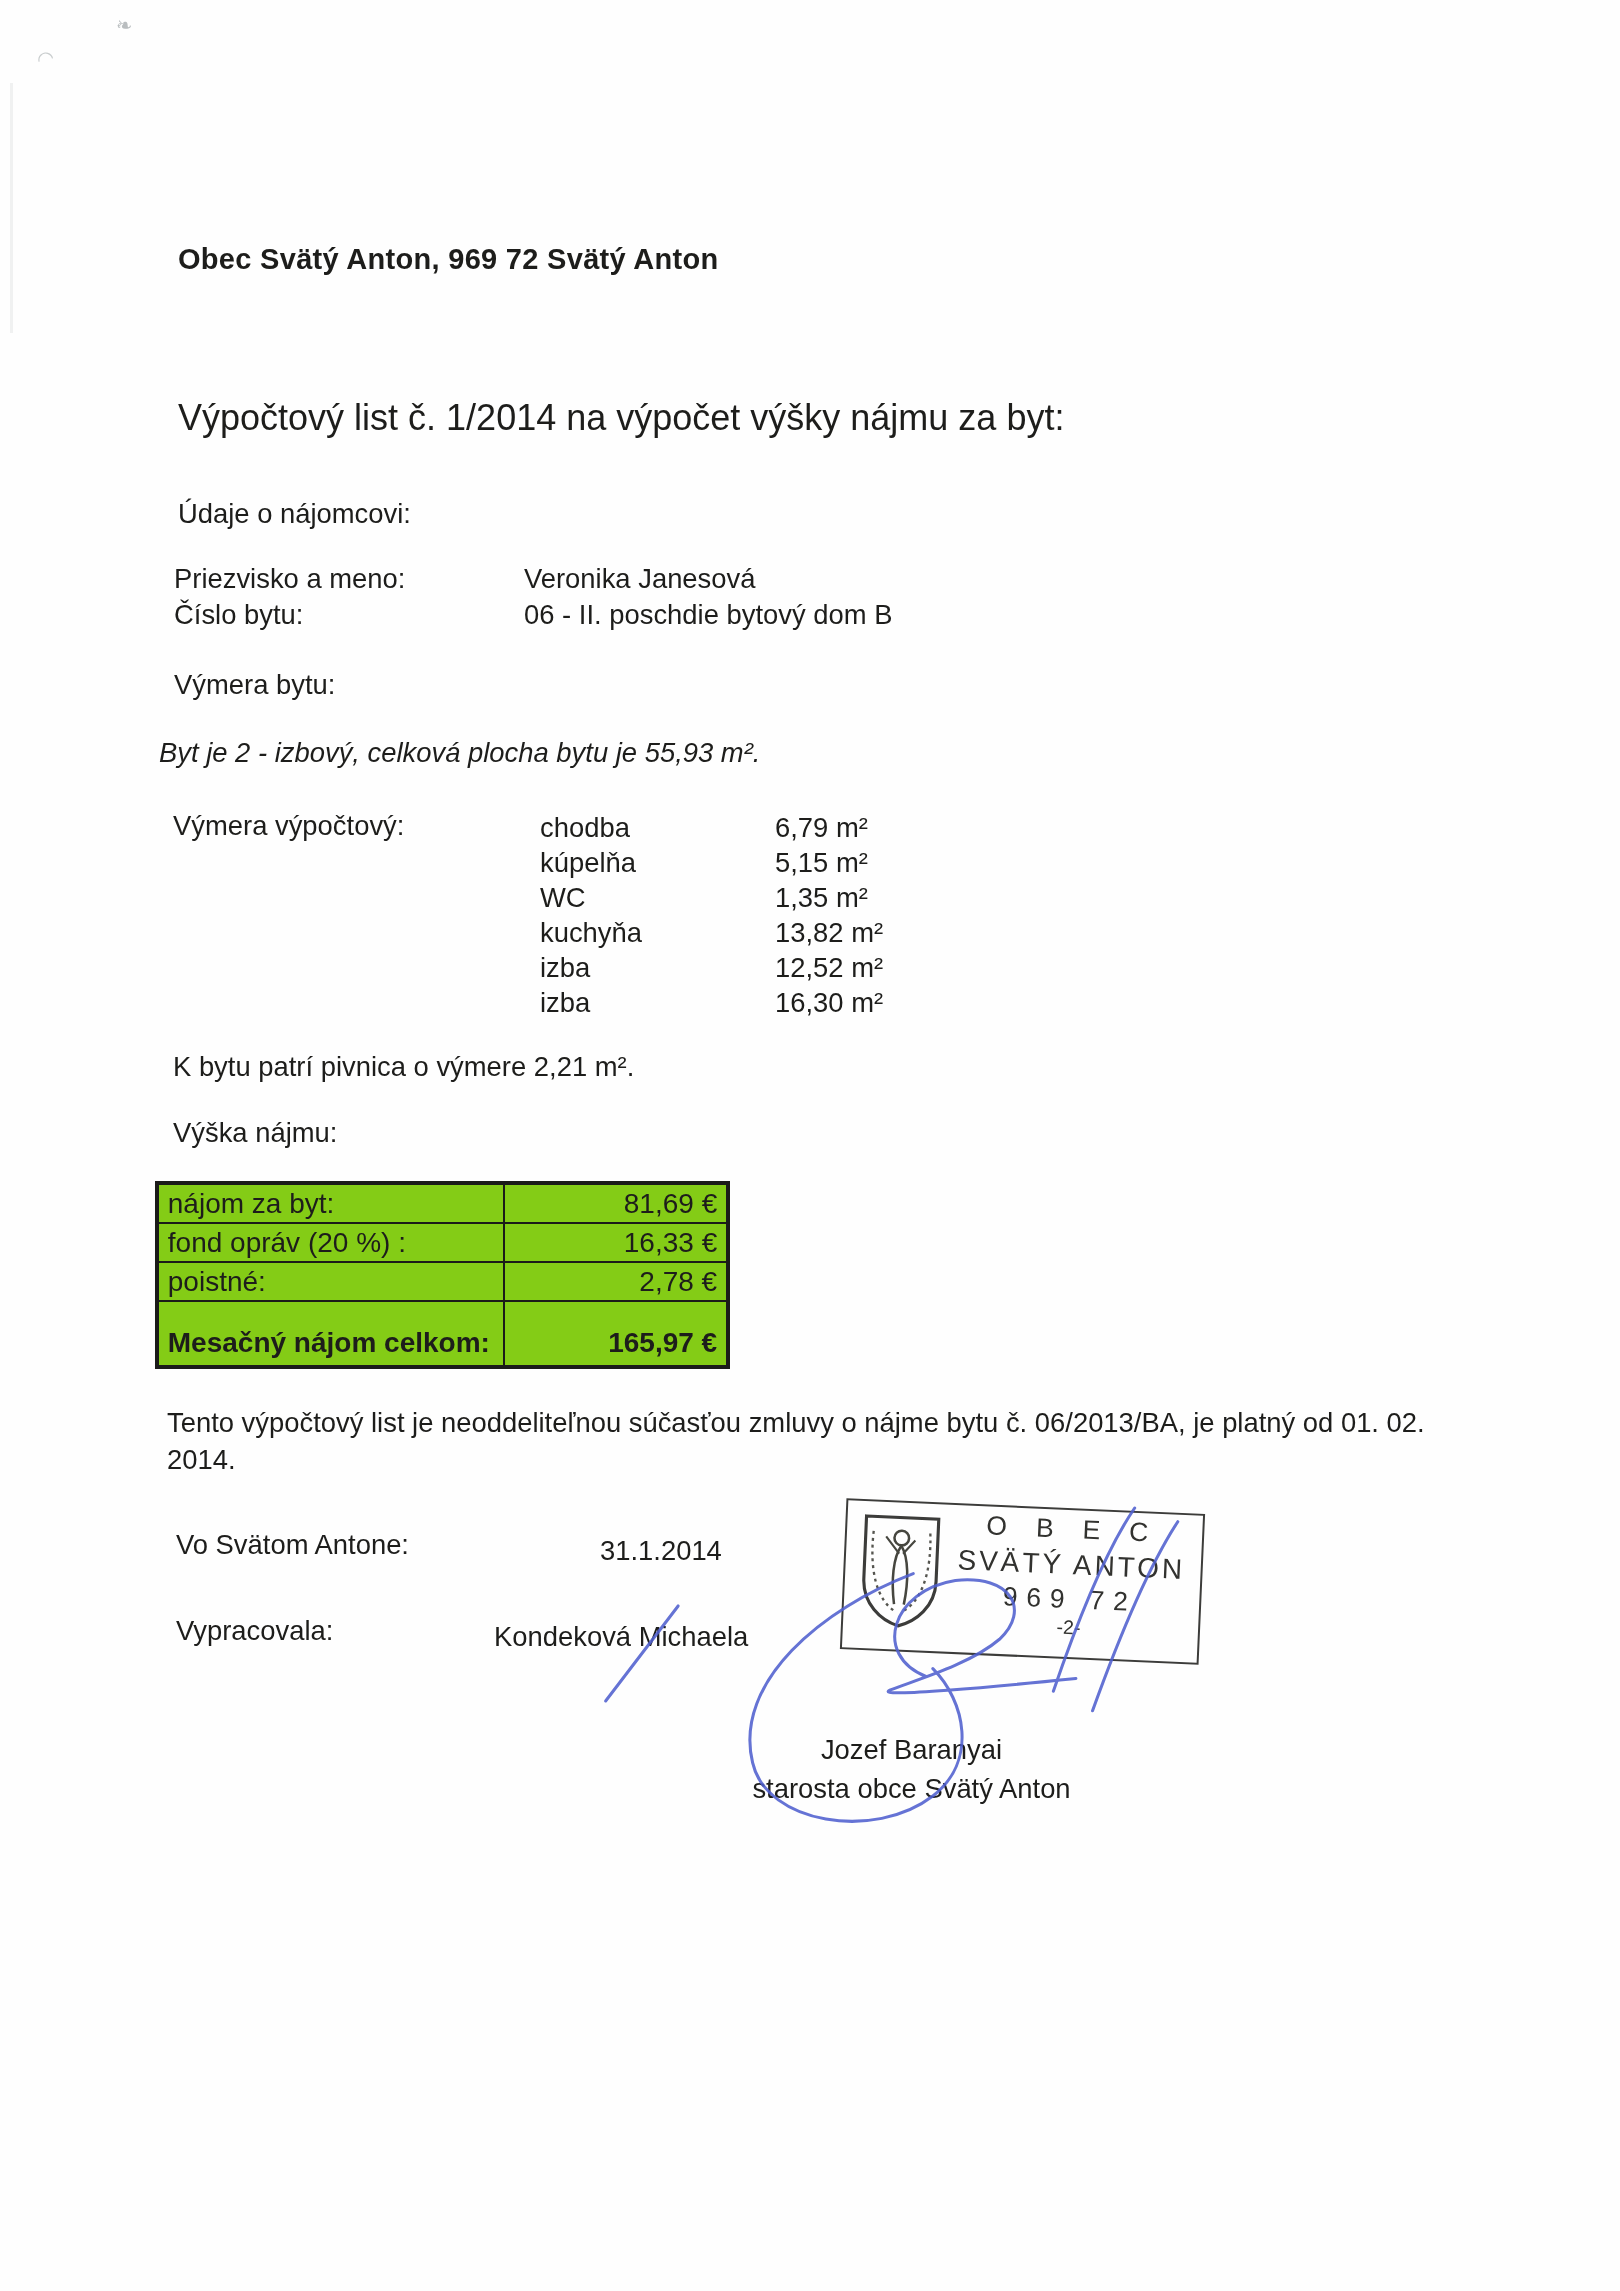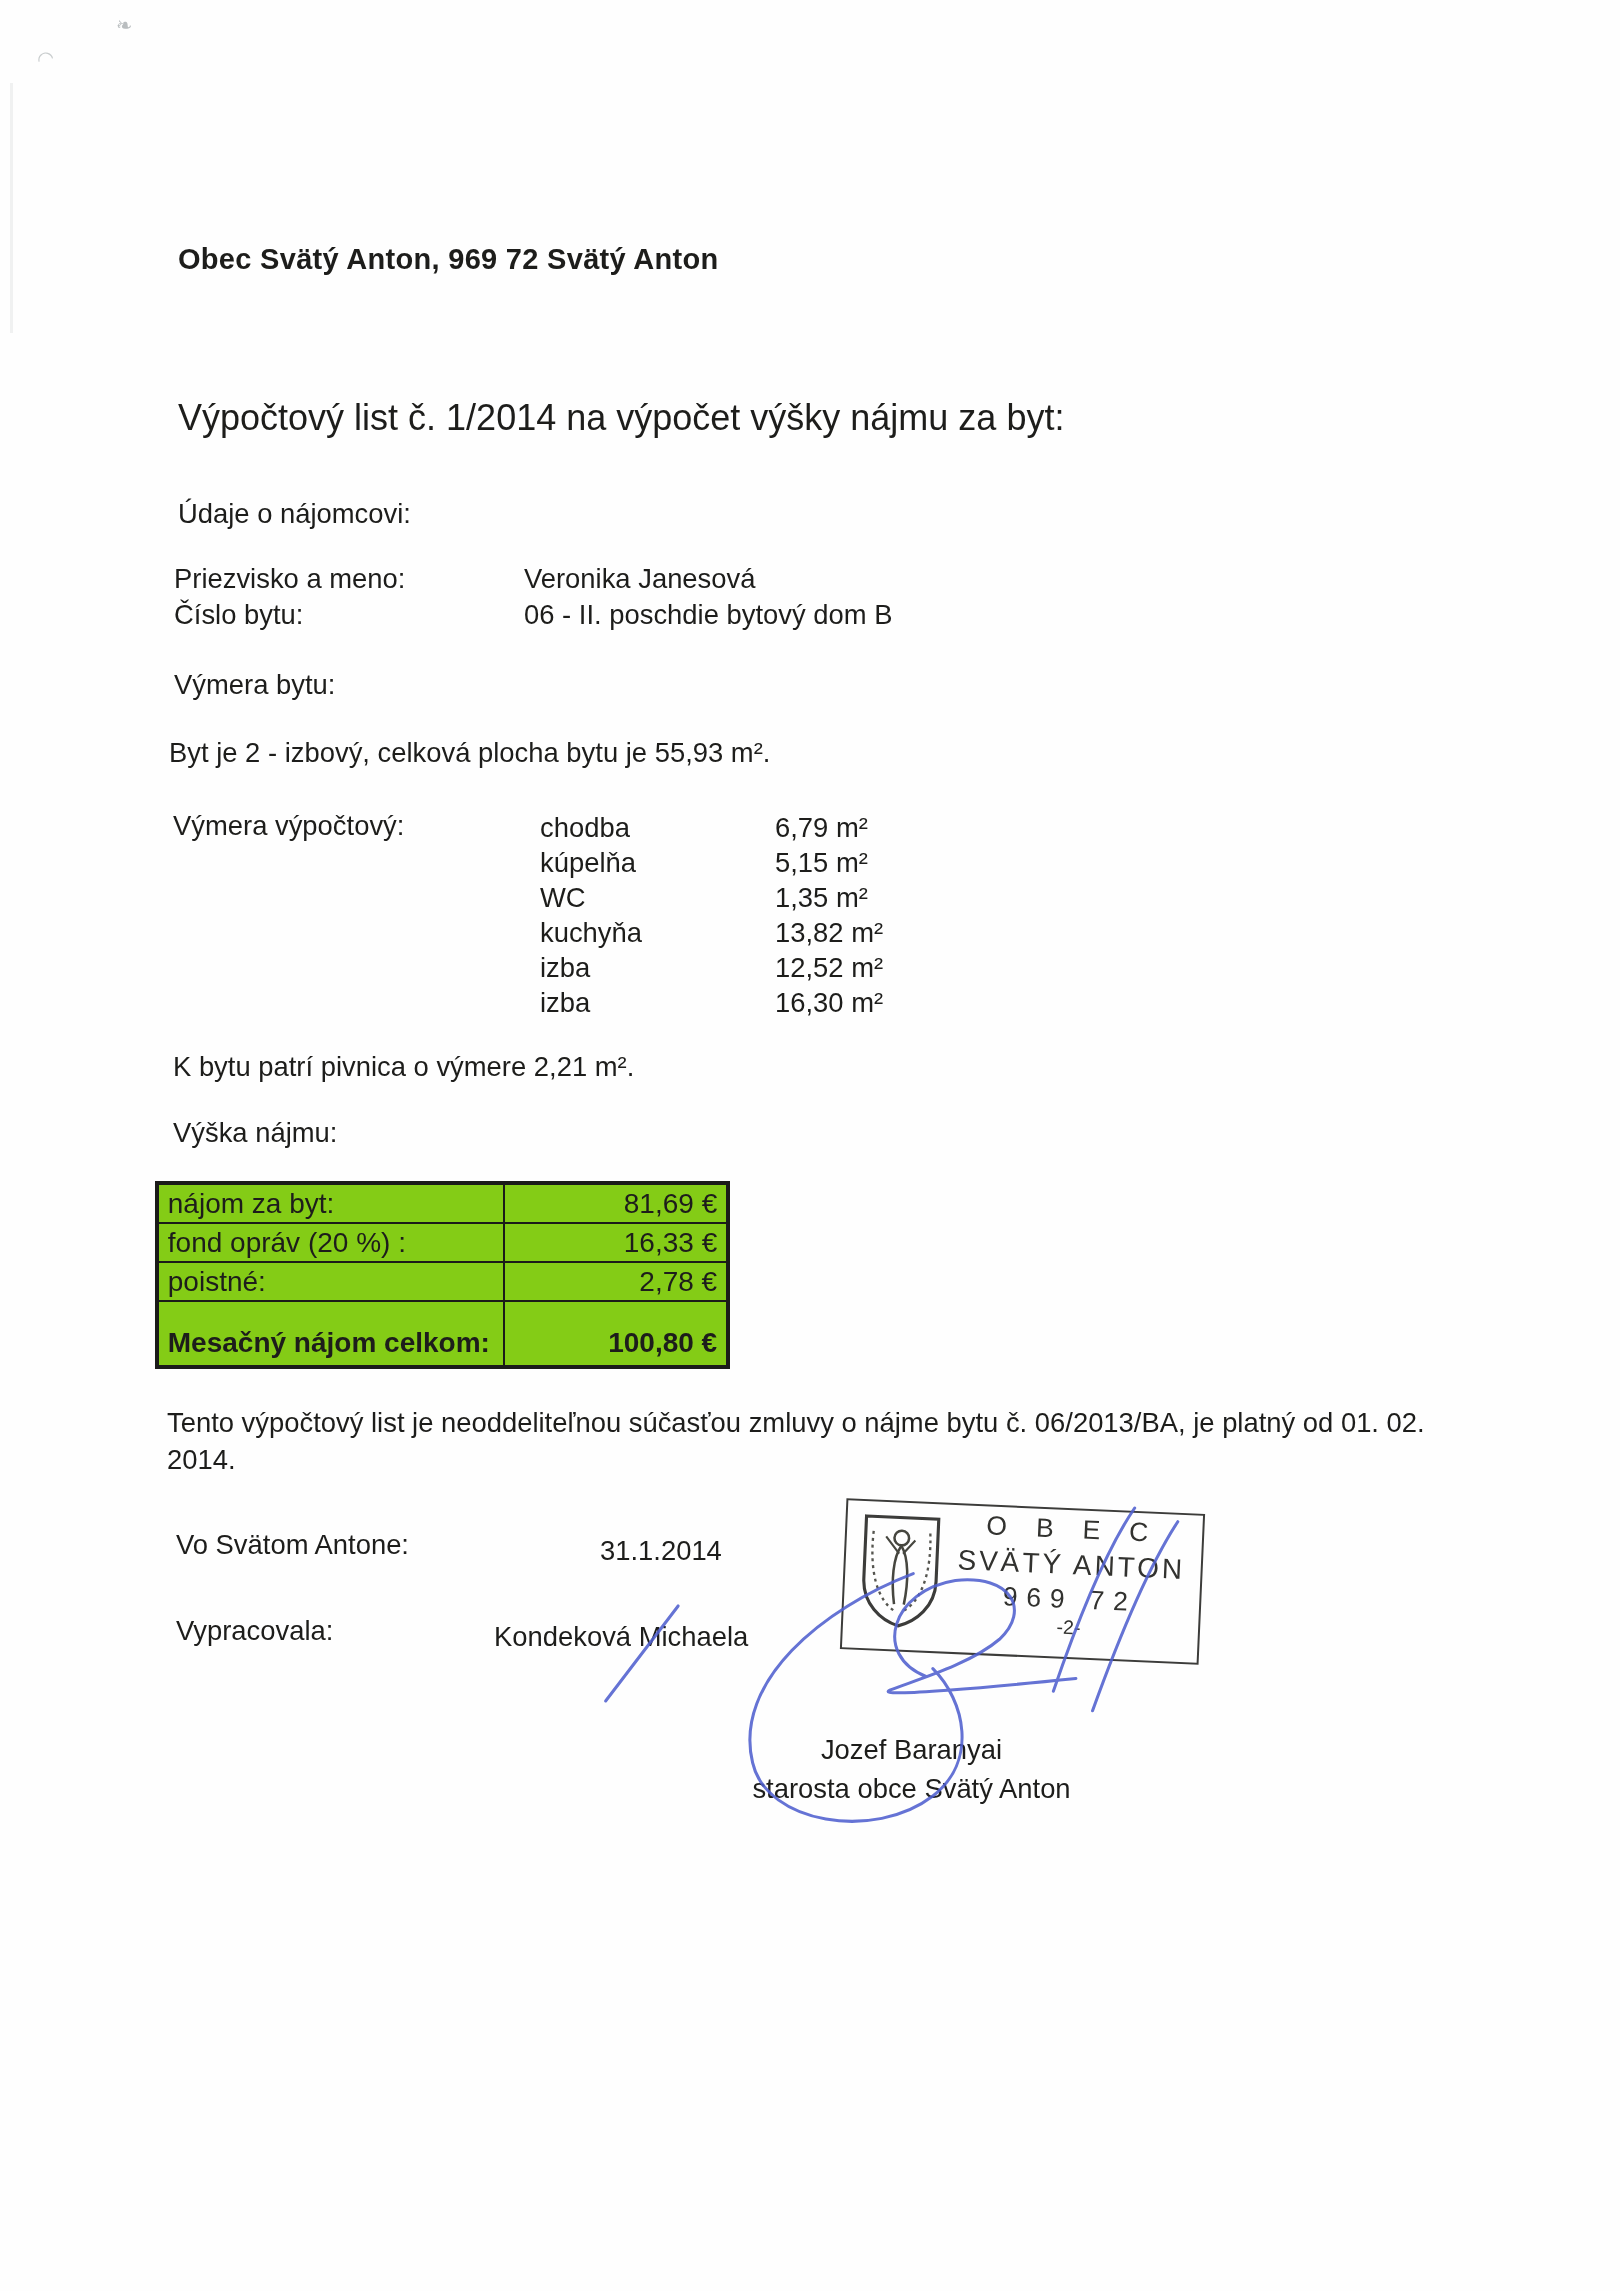--- a/index.html
+++ b/index.html
@@ -79,21 +79,21 @@
       <span class="t-lbl">Priezvisko a meno:</span>
       <span>Veronika Janesová</span>
     </div>
     <div class="tenant-row">
       <span class="t-lbl">Číslo bytu:</span>
       <span>06 - II. poschdie bytový dom B</span>
     </div>
   </div>
 
   <div class="abs sec-head" style="left:174px; top:669px;">Výmera bytu:</div>
-  <div class="abs body-txt" style="left:169px; top:737px;">Byt je 2 - izbový, celková plocha bytu je 55,93 m².</div>
+  <div class="abs body-txt" style="left:159px; top:737px;font-style:italic;">Byt je 2 - izbový, celková plocha bytu je 55,93 m².</div>
   <div class="abs body-txt" style="left:173px; top:810px;">Výmera výpočtový:</div>
 
   <div class="abs rooms-block">
     <div class="room-row">
       <span class="r-name">chodba</span>
       <span>6,79 m²</span>
     </div>
     <div class="room-row">
       <span class="r-name">kúpelňa</span>
       <span>5,15 m²</span>
@@ -128,21 +128,21 @@
     <div class="rent-row">
       <span class="c-lbl">fond opráv (20 %) :</span>
       <span class="c-val">16,33 €</span>
     </div>
     <div class="rent-row">
       <span class="c-lbl">poistné:</span>
       <span class="c-val">2,78 €</span>
     </div>
     <div class="rent-total">
       <span class="c-lbl">Mesačný nájom celkom:</span>
-      <span class="c-val">100,80 €</span>
+      <span class="c-val">165,97 €</span>
     </div>
   </div>
 
   <div class="abs validity">Tento výpočtový list je neoddeliteľnou súčasťou zmluvy o nájme bytu č. 06/2013/BA, je platný od 01. 02. 2014.</div>
 
   <div class="abs body-txt" style="left:176px; top:1529px;">Vo Svätom Antone:</div>
   <div class="abs body-txt" style="left:600px; top:1535px;">31.1.2014</div>
   <div class="abs body-txt" style="left:176px; top:1615px;">Vypracovala:</div>
   <div class="abs body-txt" style="left:494px; top:1621px;">Kondeková Michaela</div>
 

